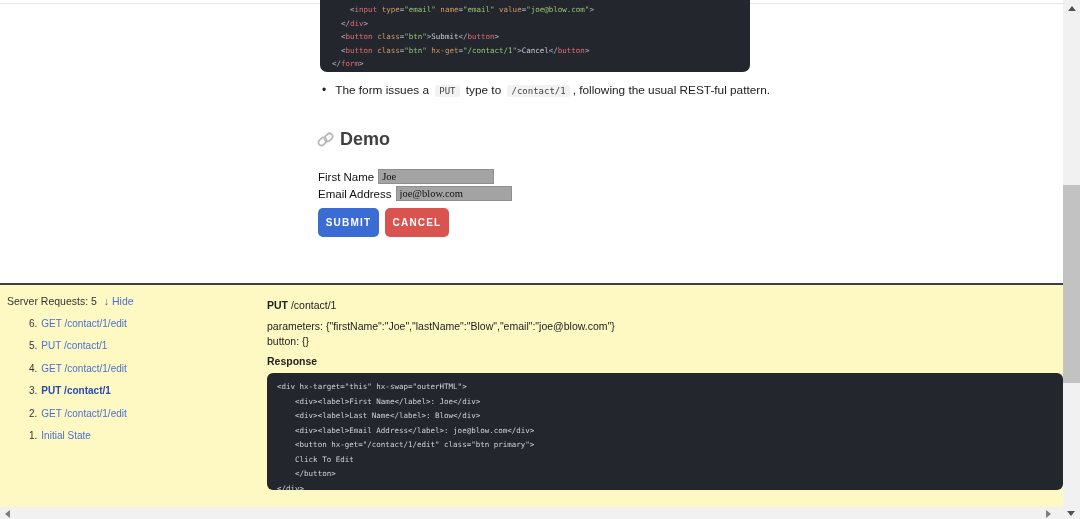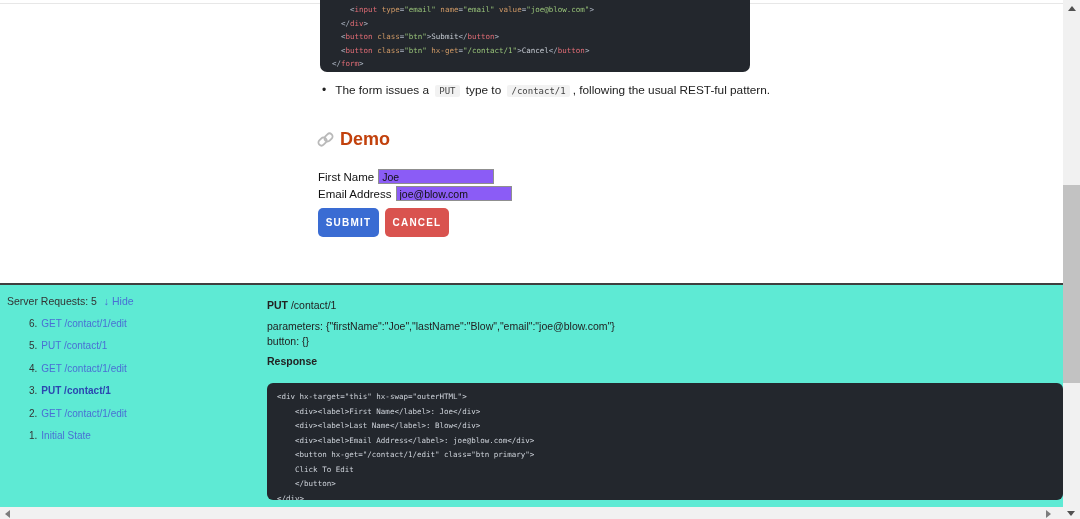--- a/index.html
+++ b/index.html
@@ -19,51 +19,51 @@
   .tok-attr{ color:var(--tok-attr,#d19a66);margin-top:23px; }
   .tok-str { color:var(--tok-str,#98c379); }
   .tok-txt { color:#c8cdd4; }
 
   .note-row { position:absolute; left:322px; top:83px; width:460px; display:flex; font-size:11.8px; line-height:15px; color:#212121; }
   .bullet { margin-right:9px; font-size:12px; }
   .chip { font-family:"DejaVu Sans Mono","Liberation Mono",monospace; font-size:9px; background:#f2f2f2;
           color:#444; padding:1px 4px; border-radius:2px; margin:0 3px; }
 
   .demo-heading { position:absolute; left:317px; top:129px; display:flex; align-items:center; gap:6px;
-                  font-size:18px; font-weight:bold; color:#c2410c; }
+                  font-size:18px; font-weight:bold; color:#404040; }
   .link-icon { display:inline-flex; }
 
   .demo-form { position:absolute; left:318px; top:168px; }
   .field-row { display:flex; align-items:center; height:17px; }
   .field-row label { font-size:11.5px; color:#111; }
-  .field-row input { margin-left:4px; width:116px; height:15px; border:1px solid #8f8f8f; background:#8b5cf6;
-                     font-size:10.5px; padding:0 3px; font-family:Liberation Sans, sans-serif; color:#111; }
+  .field-row input { margin-left:4px; width:116px; height:15px; border:1px solid #8f8f8f; background:#a3a3a3;
+                     font-size:10.5px; padding:0 3px; font-family:Liberation Serif, serif; color:#111; }
   .btn-row { display:flex; gap:6px; margin-top:6px; }
   .btn-row button { height:29px; border:none; border-radius:5px; color:#fff; font-weight:bold;
                     font-size:10px; letter-spacing:1.2px; font-family:"Liberation Sans",sans-serif; cursor:pointer; }
   .btn-submit { width:61px; background:var(--accent-blue,#3a6cd3); }
   .btn-cancel { width:64px; background:var(--danger-red,#d9534f); }
 
   
   .requests-panel { position:absolute; left:0; top:283px; width:1063px; height:224px;
-                    background:#5eead4; border-top:2px solid #3f3f3f; }
+                    background:#fef9c3; border-top:2px solid #3f3f3f; }
   .panel-header { position:absolute; left:7px; top:10px; font-size:10.5px; color:#333; }
   .hide-link { color:var(--link-blue,#4a6fd4); text-decoration:none; margin-left:4px; }
   .req-list { position:absolute; left:29px; top:28px; font-size:10px; }
   .req-item { height:22.4px; line-height:22.4px; white-space:nowrap; }
   .req-num { color:#333; margin-right:4px; }
   .req-link { color:var(--link-blue,#4a6fd4); text-decoration:none; }
   .req-link.active { color:var(--link-active,#2b47b0); font-weight:bold; }
 
   .req-detail { position:absolute; left:267px; top:13px; width:796px; }
   .method-line { font-size:10.5px; color:#222; line-height:15px; margin-bottom:6px; }
   .method { font-weight:bold; }
   .detail-line { font-size:10.5px; color:#222; line-height:15px; margin-bottom:0; white-space:nowrap; }
   .detail-line.headers { margin-bottom:5px; }
-  .response-label { font-size:10.5px; font-weight:bold; color:#222; line-height:15px; margin-bottom:14px; }
+  .response-label { font-size:10.5px; font-weight:bold; color:#222; line-height:15px; margin-bottom:4px; }
   .response-code { width:796px; height:117px; border-radius:6px; padding:7px 10px; line-height:14.5px; color:#ced3da; }
 
   
   .v-scrollbar { position:absolute; right:0; top:0; width:17px; height:507px; background:#f1f1f1; }
   .v-thumb { position:absolute; left:0; top:185px; width:17px; height:198px; background:#c2c2c2; }
   .arrow-up { position:absolute; left:5px; top:6px; width:0; height:0;
               border-left:4px solid transparent; border-right:4px solid transparent; border-bottom:5px solid #515151; }
   .h-scrollbar { position:absolute; left:0; bottom:0; width:1063px; height:12px; background:#f1f1f1; }
   .arrow-left { position:absolute; left:5px; top:3px; width:0; height:0;
                 border-top:4px solid transparent; border-bottom:4px solid transparent; border-right:5px solid #7d7d7d; }

